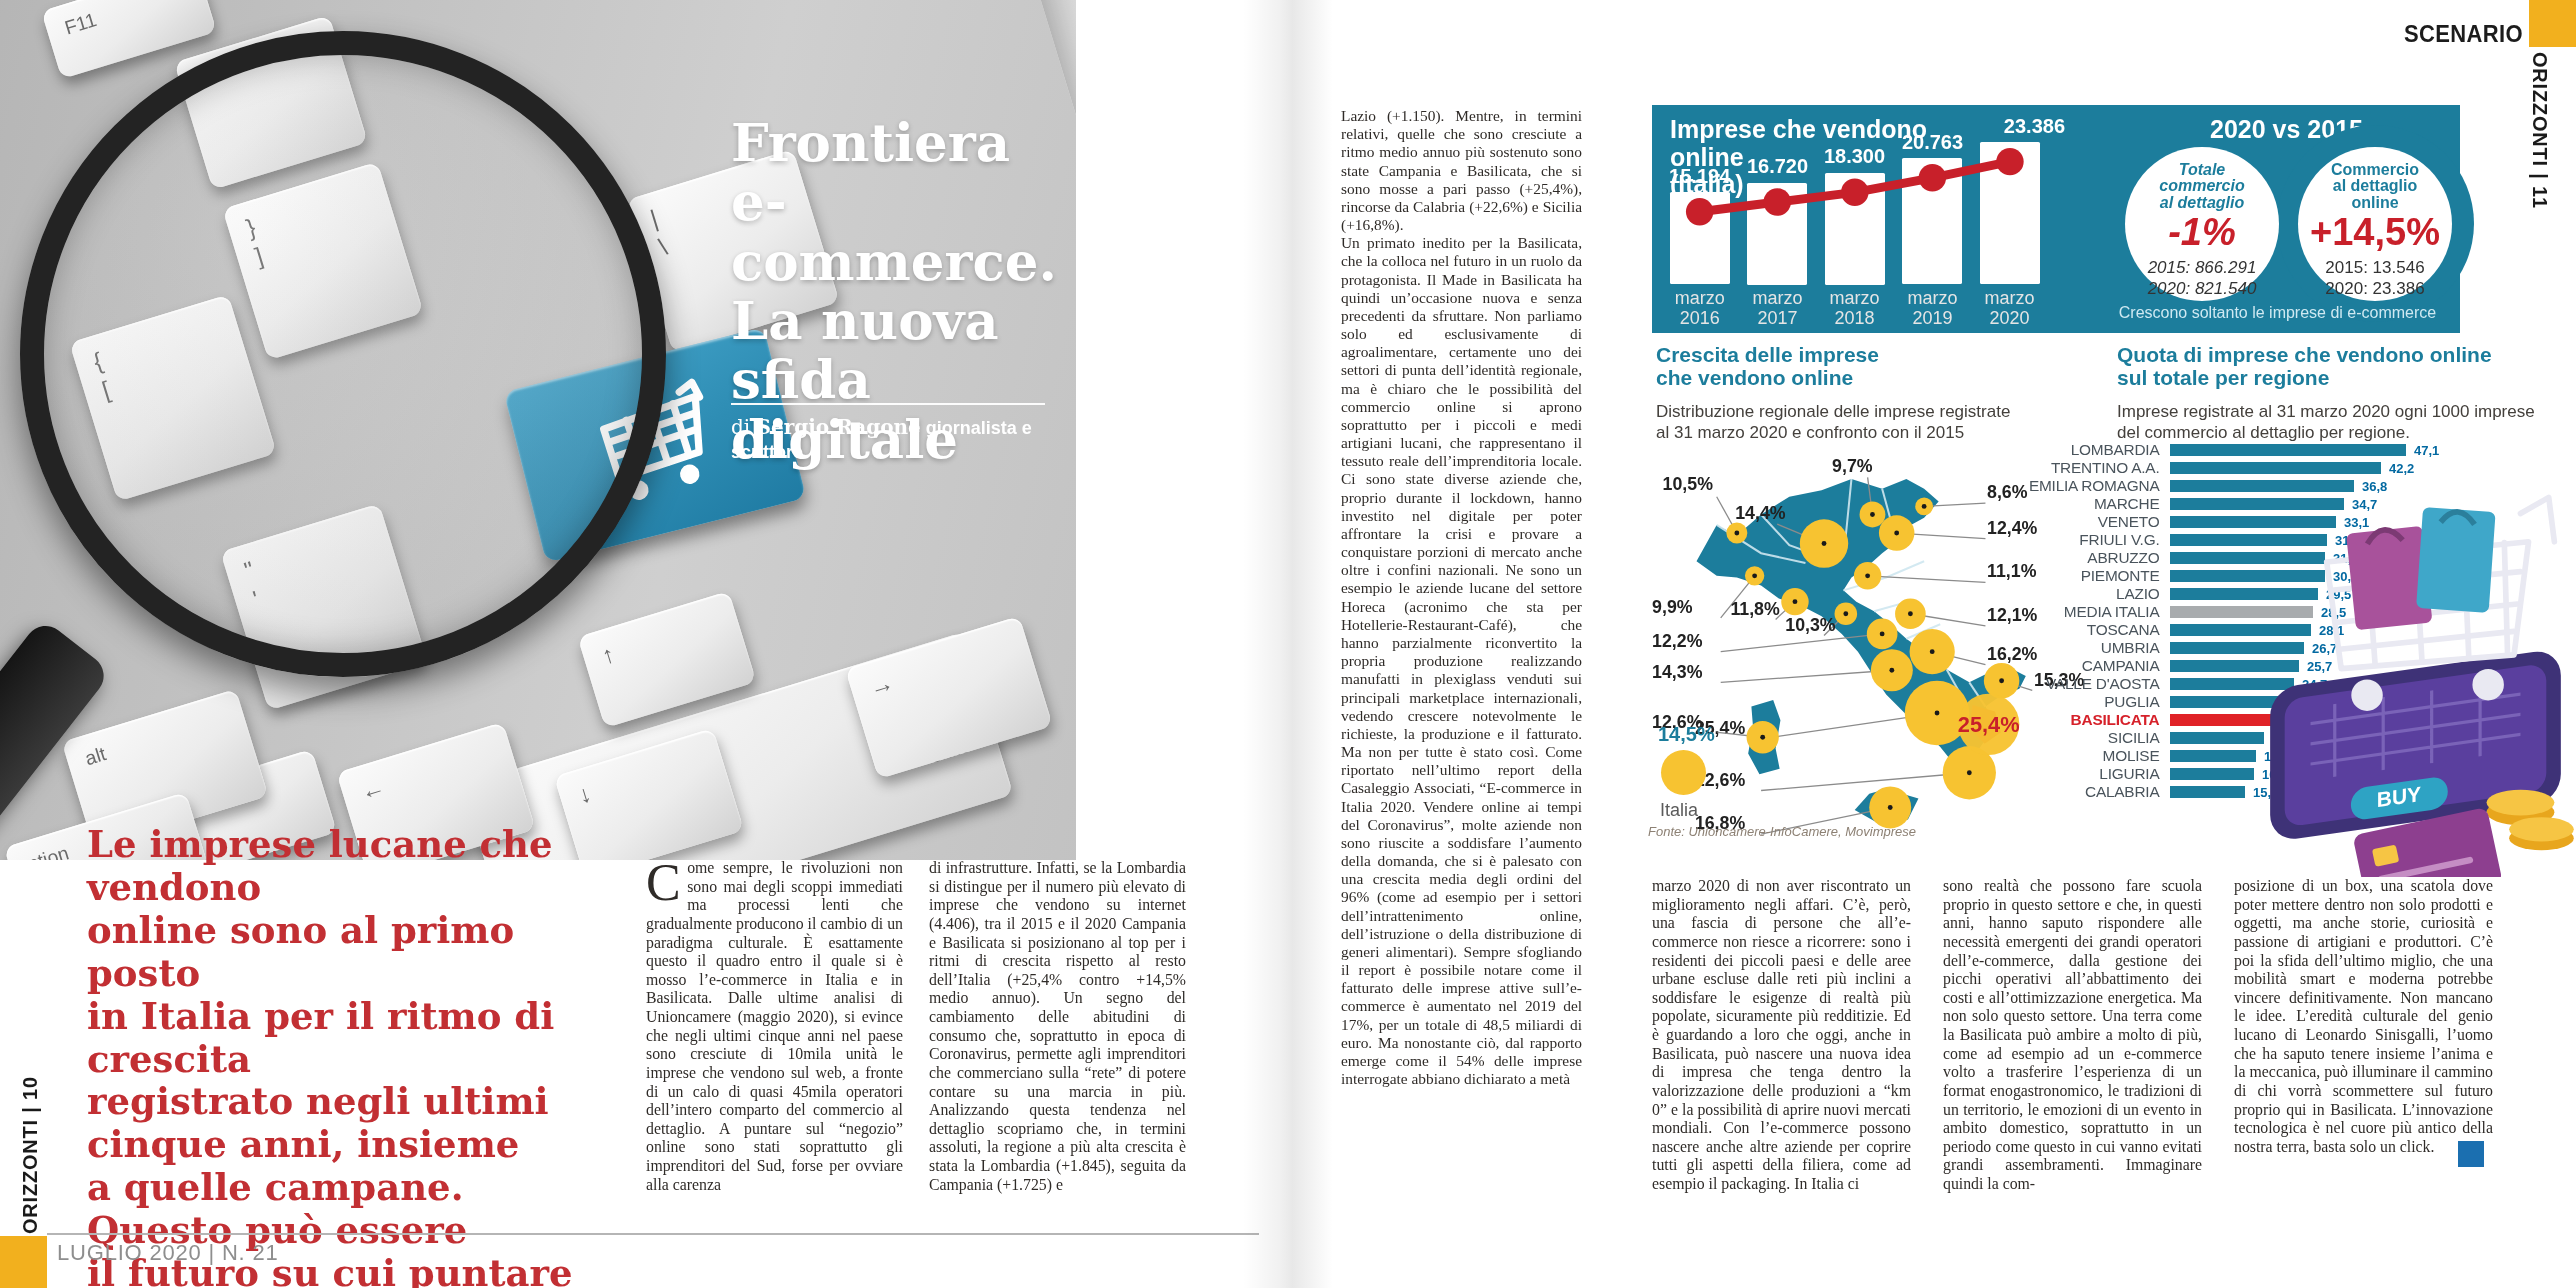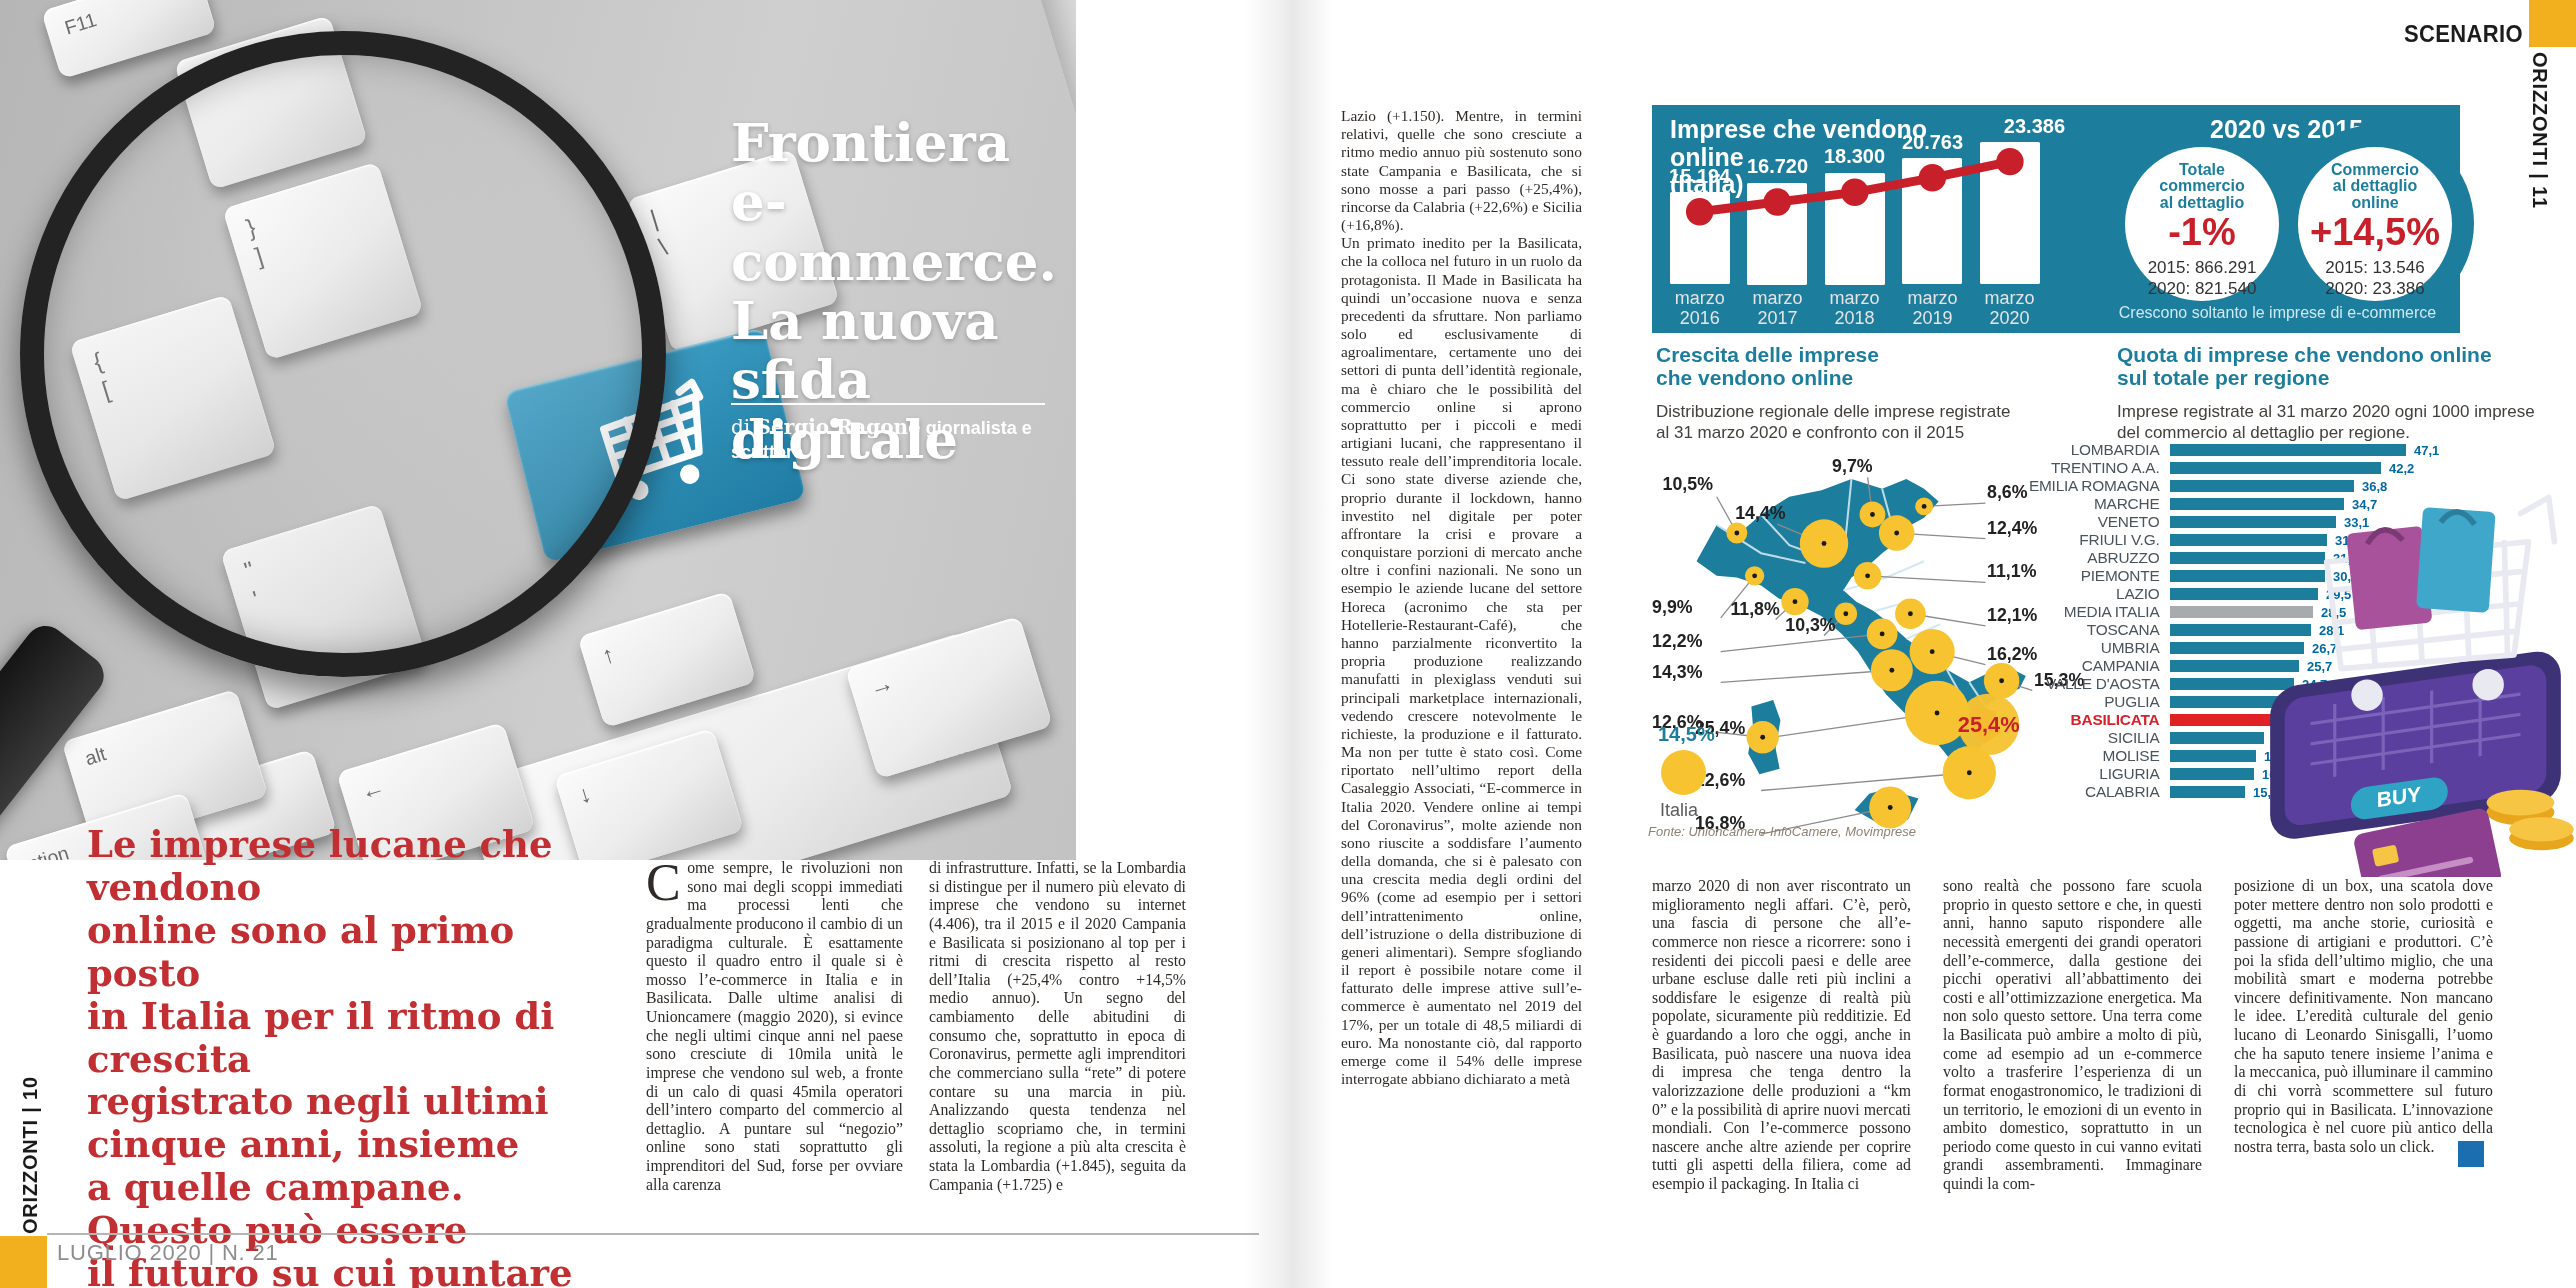--- a/index.html
+++ b/index.html
@@ -59,21 +59,21 @@
 
   
   #topchart { position:absolute; left:1652px; top:105px; width:808px; height:228px; background:#1c7d9c; }
   #topchart-title { position:absolute; left:18px; top:11.3px; width:291px; color:#fff; font-weight:bold; font-size:25px; line-height:1.1; white-space:pre-line; }
   .tbar { position:absolute; width:60px; background:#ffffff; border-radius:1.6px; }
   .tbar-val { position:absolute; width:97px; text-align:center; color:#fff; font-weight:bold; font-size:20px; }
   .tbar-cat { position:absolute; width:97px; text-align:center; color:#e5e5e5; font-size:18px; line-height:1.1; white-space:pre-line; top:184px; }
   #topline-svg { position:absolute; left:0; top:0; width:808px; height:228px; pointer-events:none; }
   #vs-title { position:absolute; left:489px; top:9.7px; width:291px; text-align:center; color:#fff; font-weight:bold; font-size:25px; }
   .vs-circle { position:absolute; top:42px; width:154px; height:154px; border-radius:50%; background:#fff; text-align:center; padding-top:14.5px; }
-  #vs-c1 { left:473px; }
+  #vs-c1 { left:473px;font-style:italic; }
   #vs-c2 { left:646px; }
   #vs-ring { position:absolute; left:625px; top:20px; width:197px; height:197px; border-radius:50%; background:#1c7d9c; }
   .vs-label { color:#1c7d9c; font-weight:bold; font-size:16px; line-height:1.05; white-space:pre-line; }
   .vs-delta { color:#c8202a; font-weight:bold; font-size:38px; line-height:1.05; margin-top:1.6px; }
   .vs-years { color:#333; font-size:17px; line-height:1.25; margin-top:3.2px; white-space:pre-line; }
   #vs-caption { position:absolute; left:452px; top:199px; width:347px; text-align:center; color:#cfe9f2; font-size:16px; }
 
   
   .section-title { position:absolute; color:#1c7d9c; font-weight:bold; font-size:21px; line-height:1.1; white-space:pre-line; }
   .section-sub { position:absolute; color:#44403c; font-size:17px; line-height:1.25; white-space:pre-line; }

